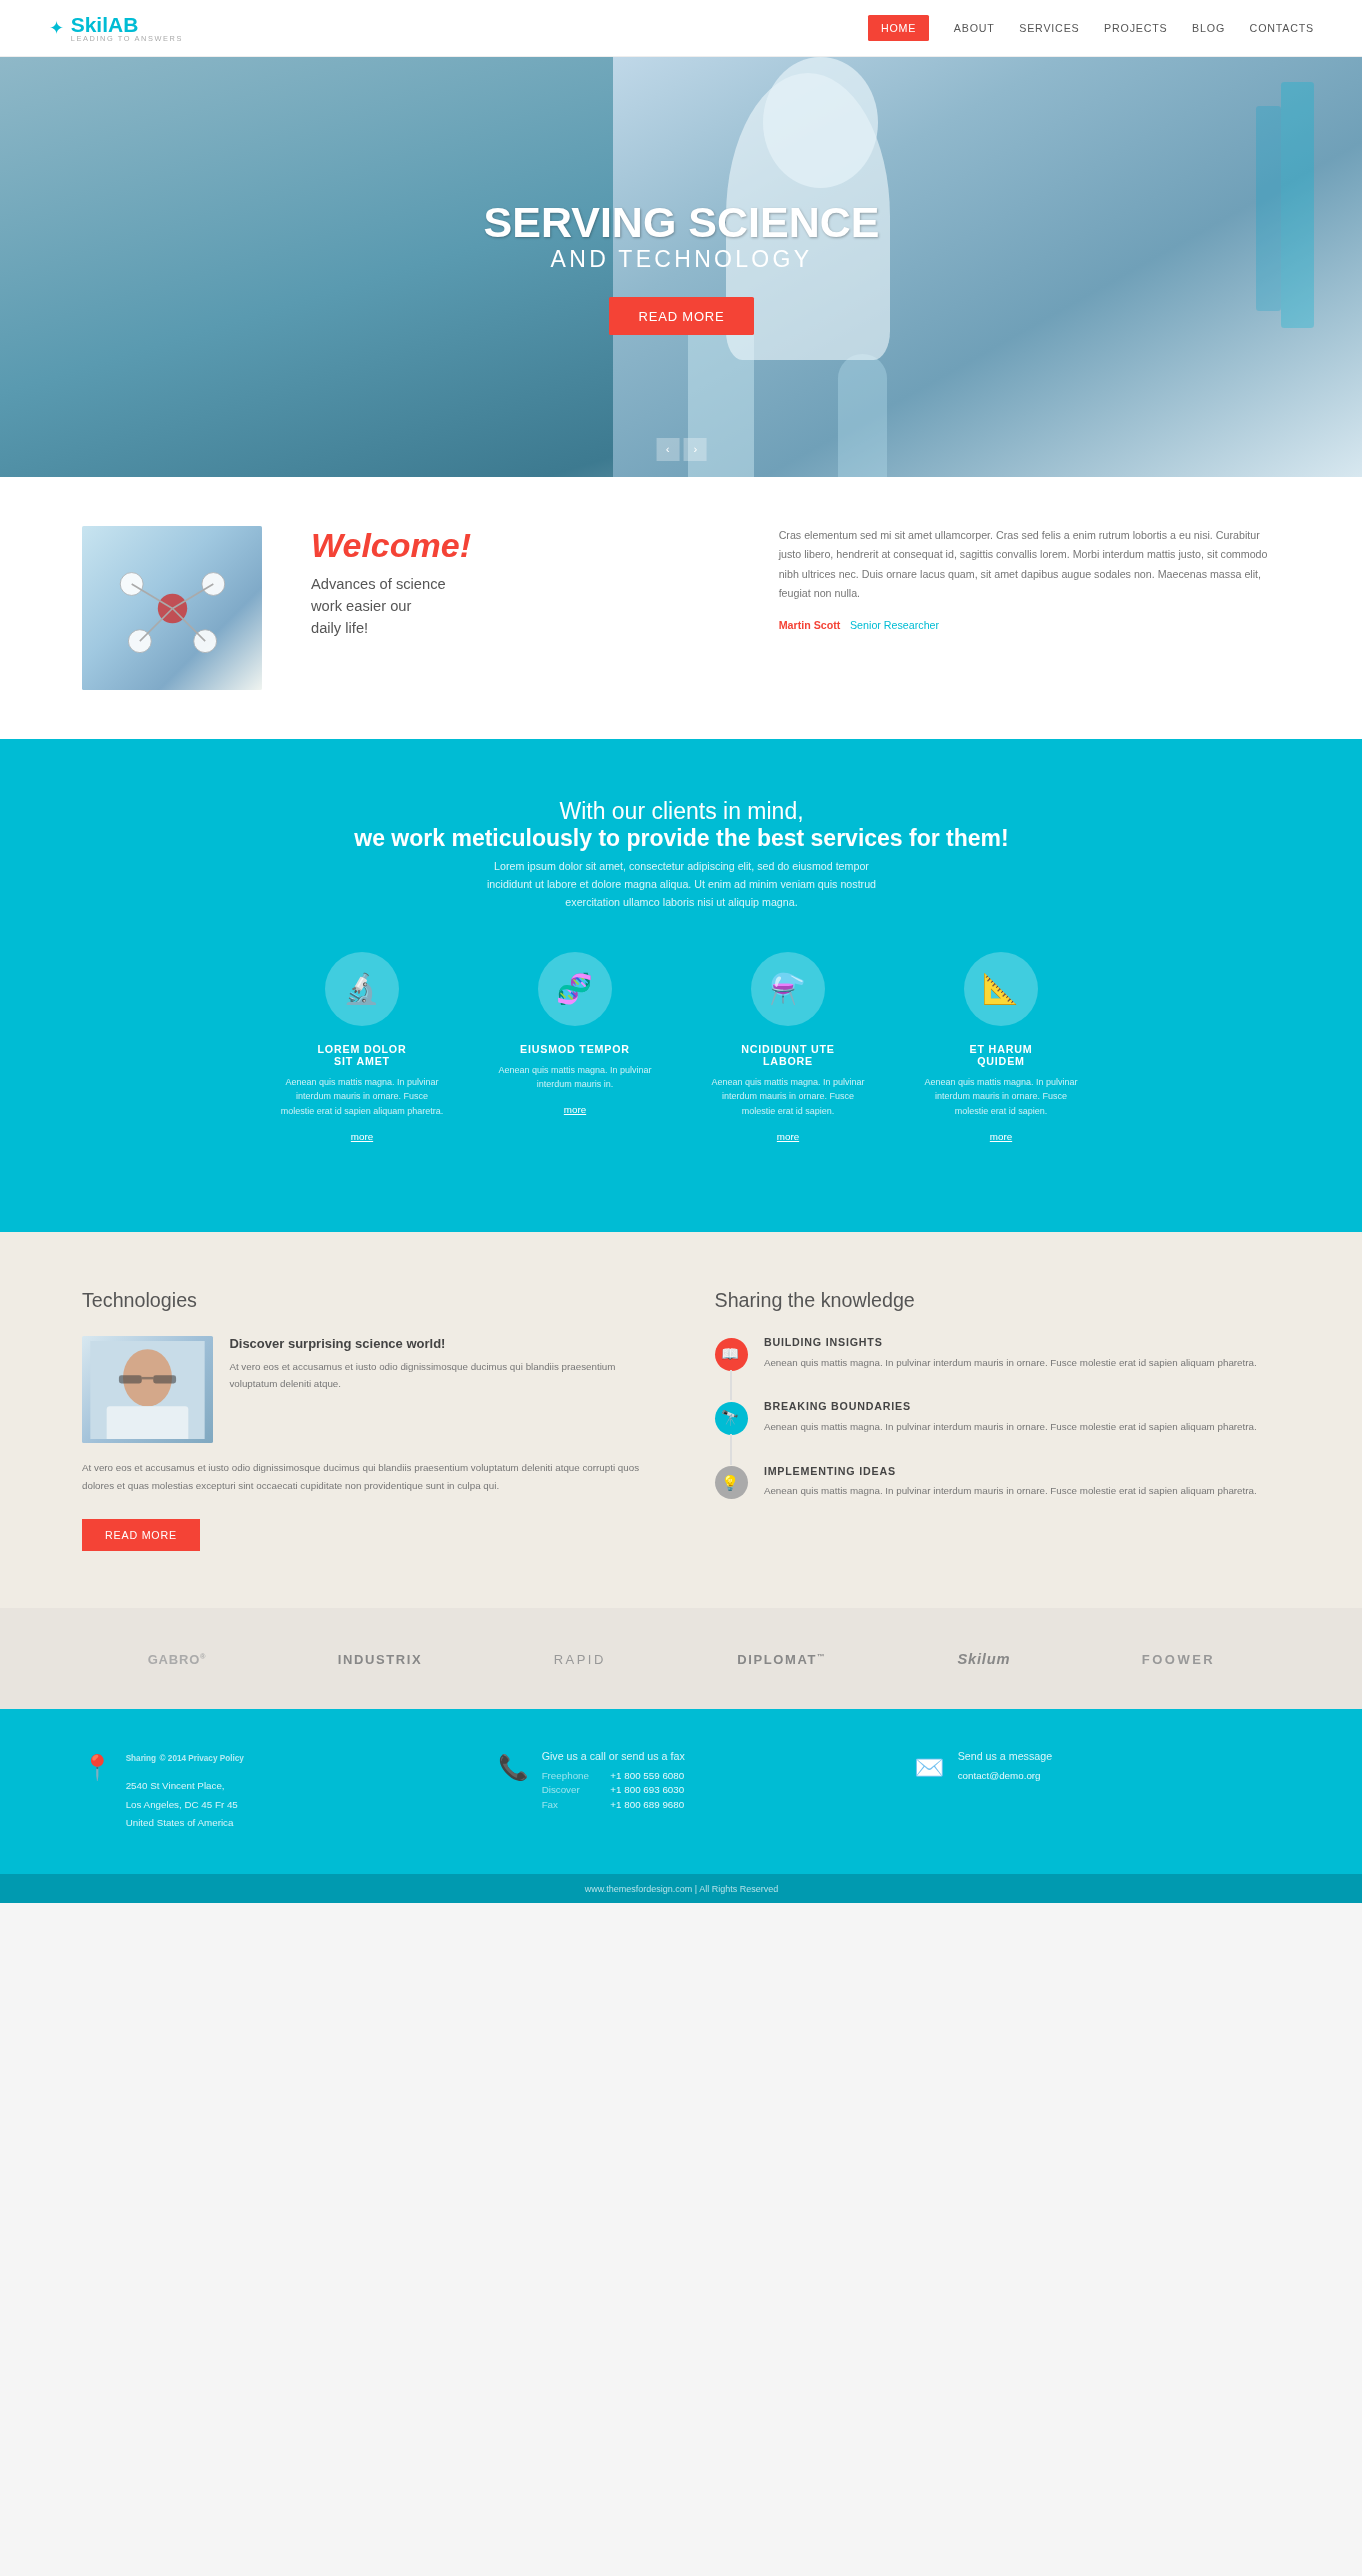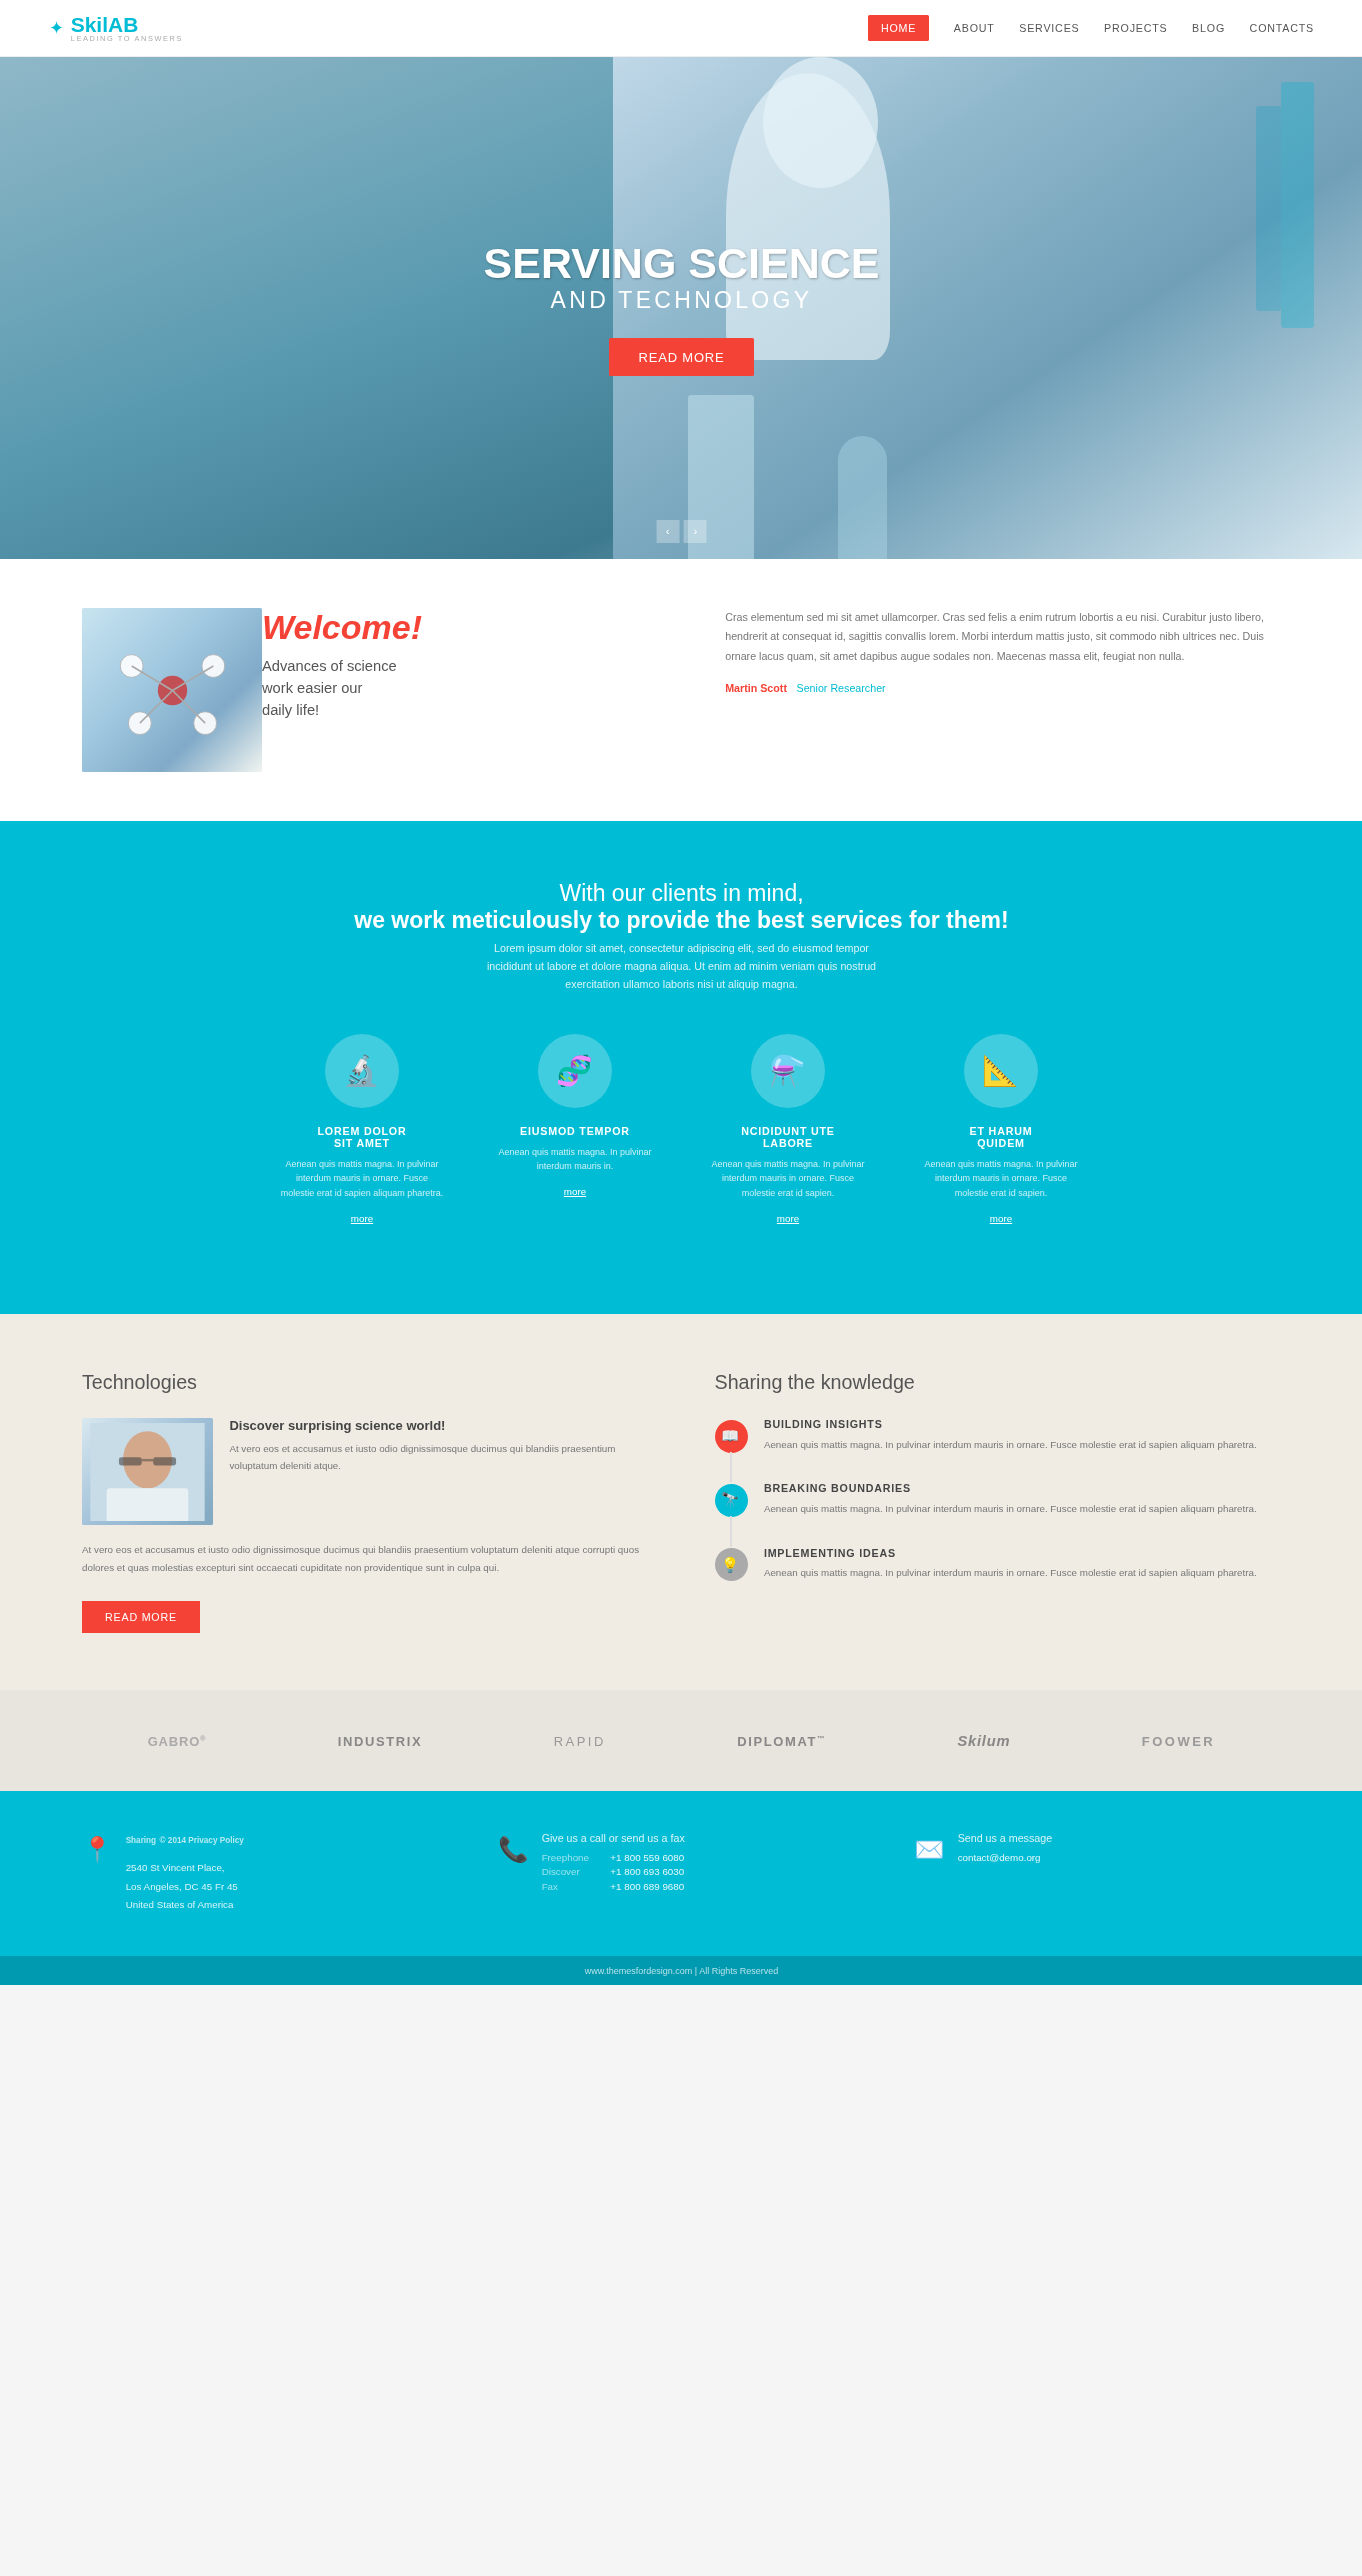--- a/index.html
+++ b/index.html
@@ -51,21 +51,21 @@
     .nav a.active {
       background: #f44336;
       color: #fff;
       padding: 6.6px 13px;
       border-radius: 1.6px;
     }
 
     
     .hero {
       position: relative;
-      height: 502px;
+      height: 420px;
       background: linear-gradient(to right, rgba(0,0,0,0.3), rgba(0,0,0,0.1)), 
                   linear-gradient(135deg, #b0c4d8 0%, #7fb3c8 30%, #90c0d0 60%, #a8d0d8 100%);
       overflow: hidden;
       display: flex;
       align-items: center;
       justify-content: center;
     }
     .hero-bg {
       position: absolute;
       inset: 0;
@@ -119,20 +119,21 @@
       display: flex;
       align-items: center;
       justify-content: center;
     }
 
     
     .welcome-section {
       background: #fff;
       padding: 49px 82px;
       display: flex;
+      gap: 49px;
       align-items: flex-start;
       border-bottom: 2.5px solid #00bcd4;
     }
     .welcome-image {
       width: 180px;
       height: 164px;
       flex-shrink: 0;
       background: linear-gradient(135deg, #e8f4f8 0%, #c0dce8 50%, #90bcd0 100%);
       border-radius: 1.6px;
       overflow: hidden;

